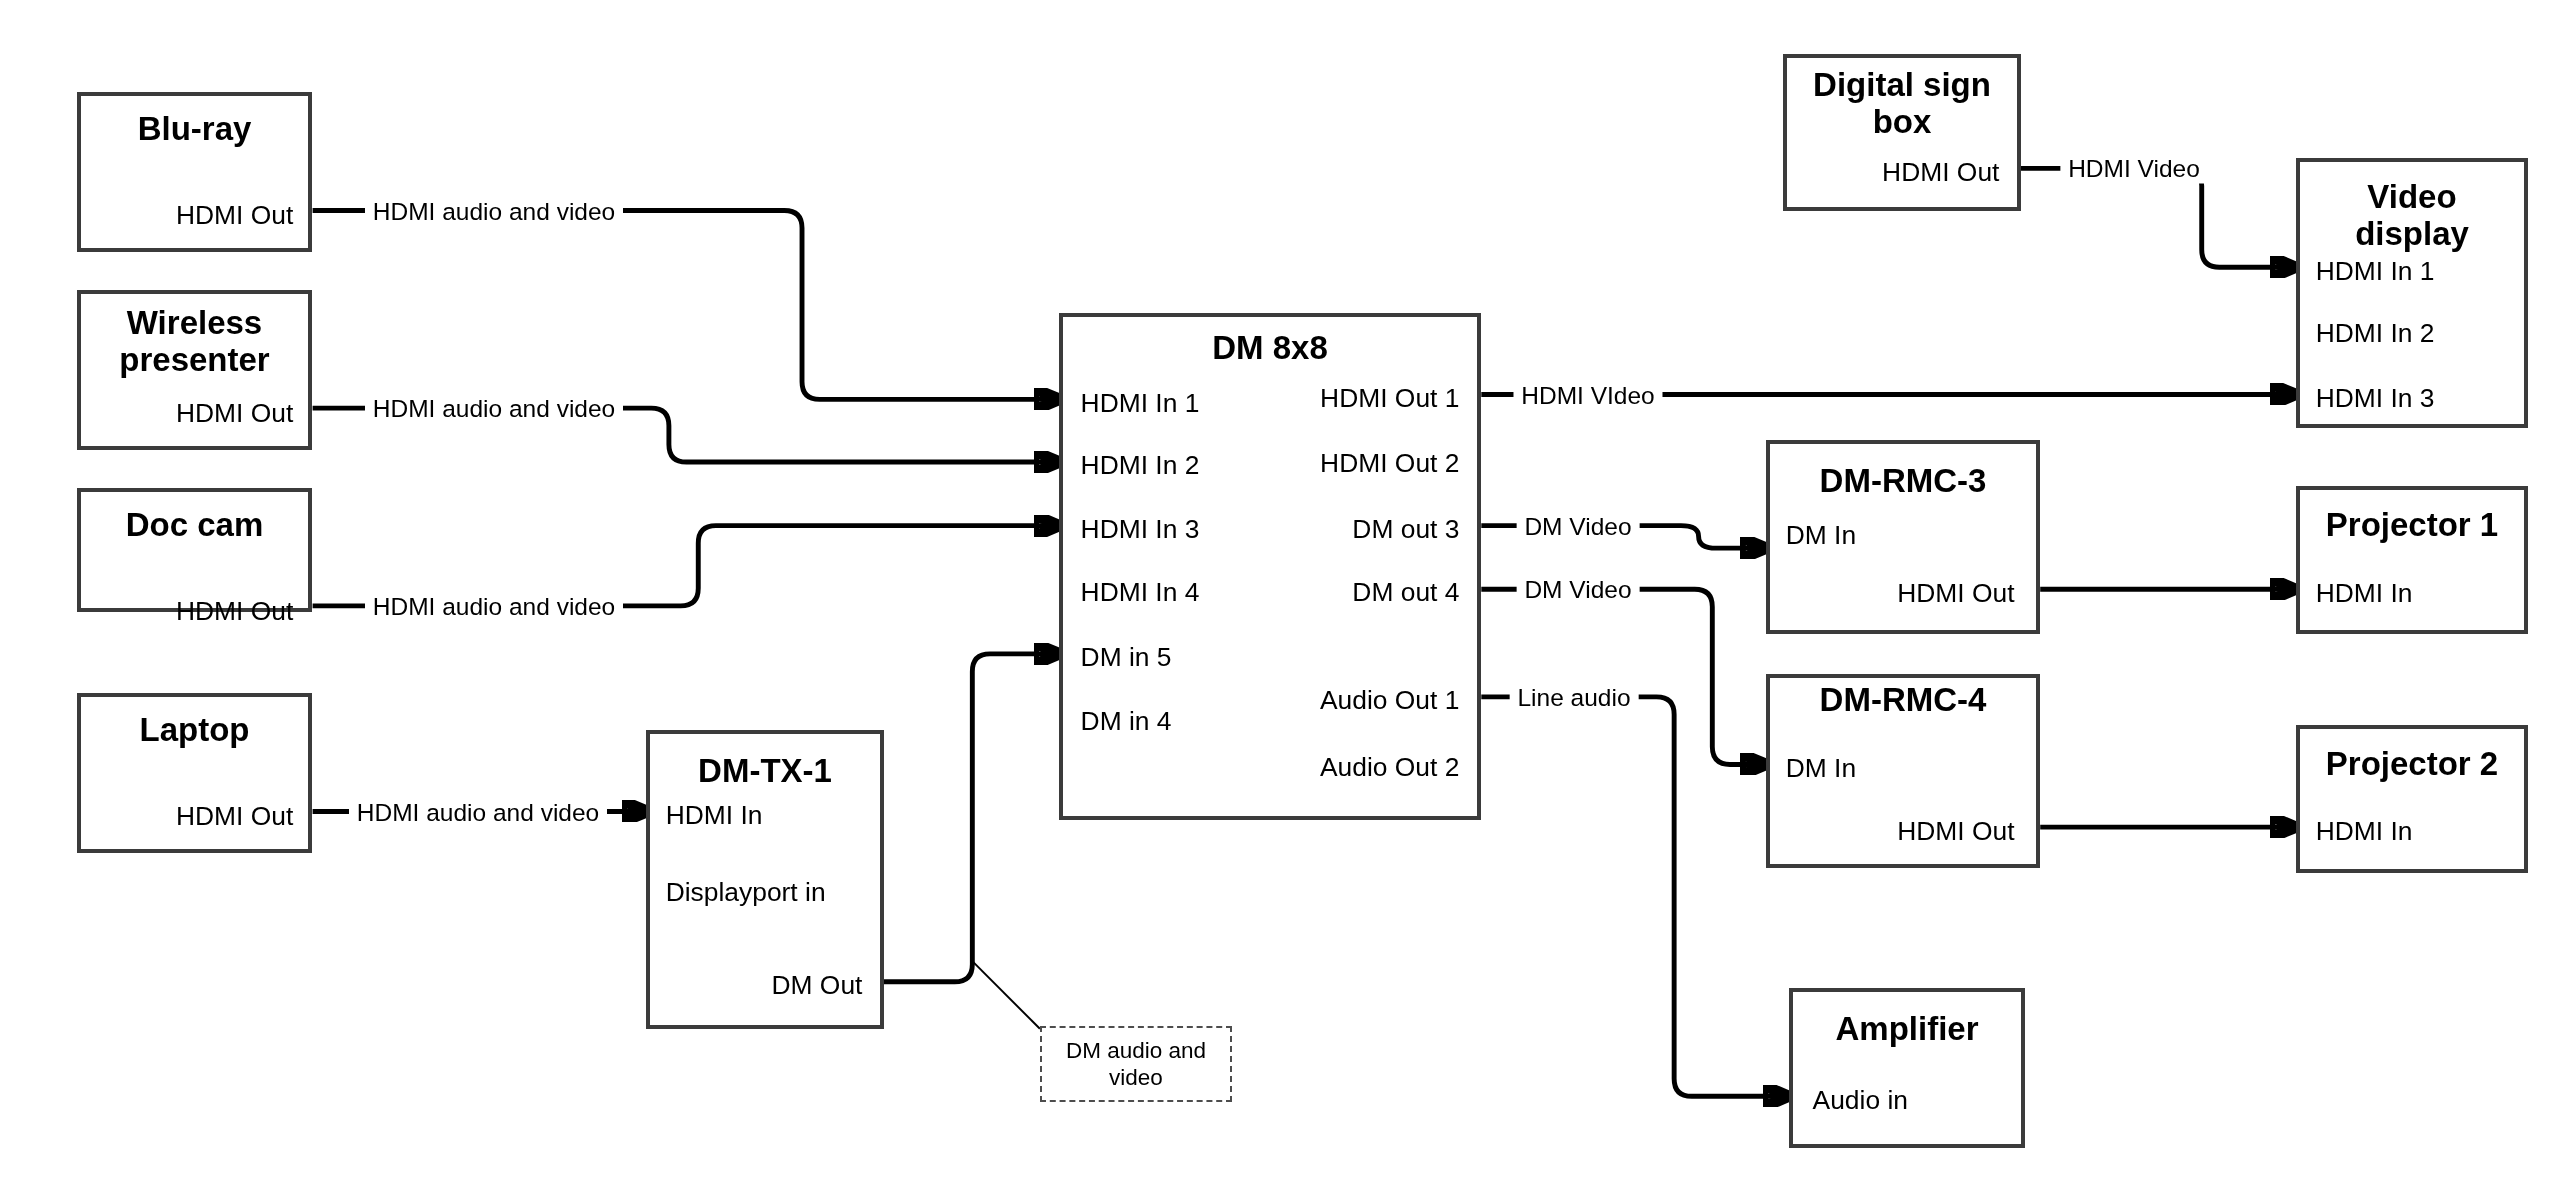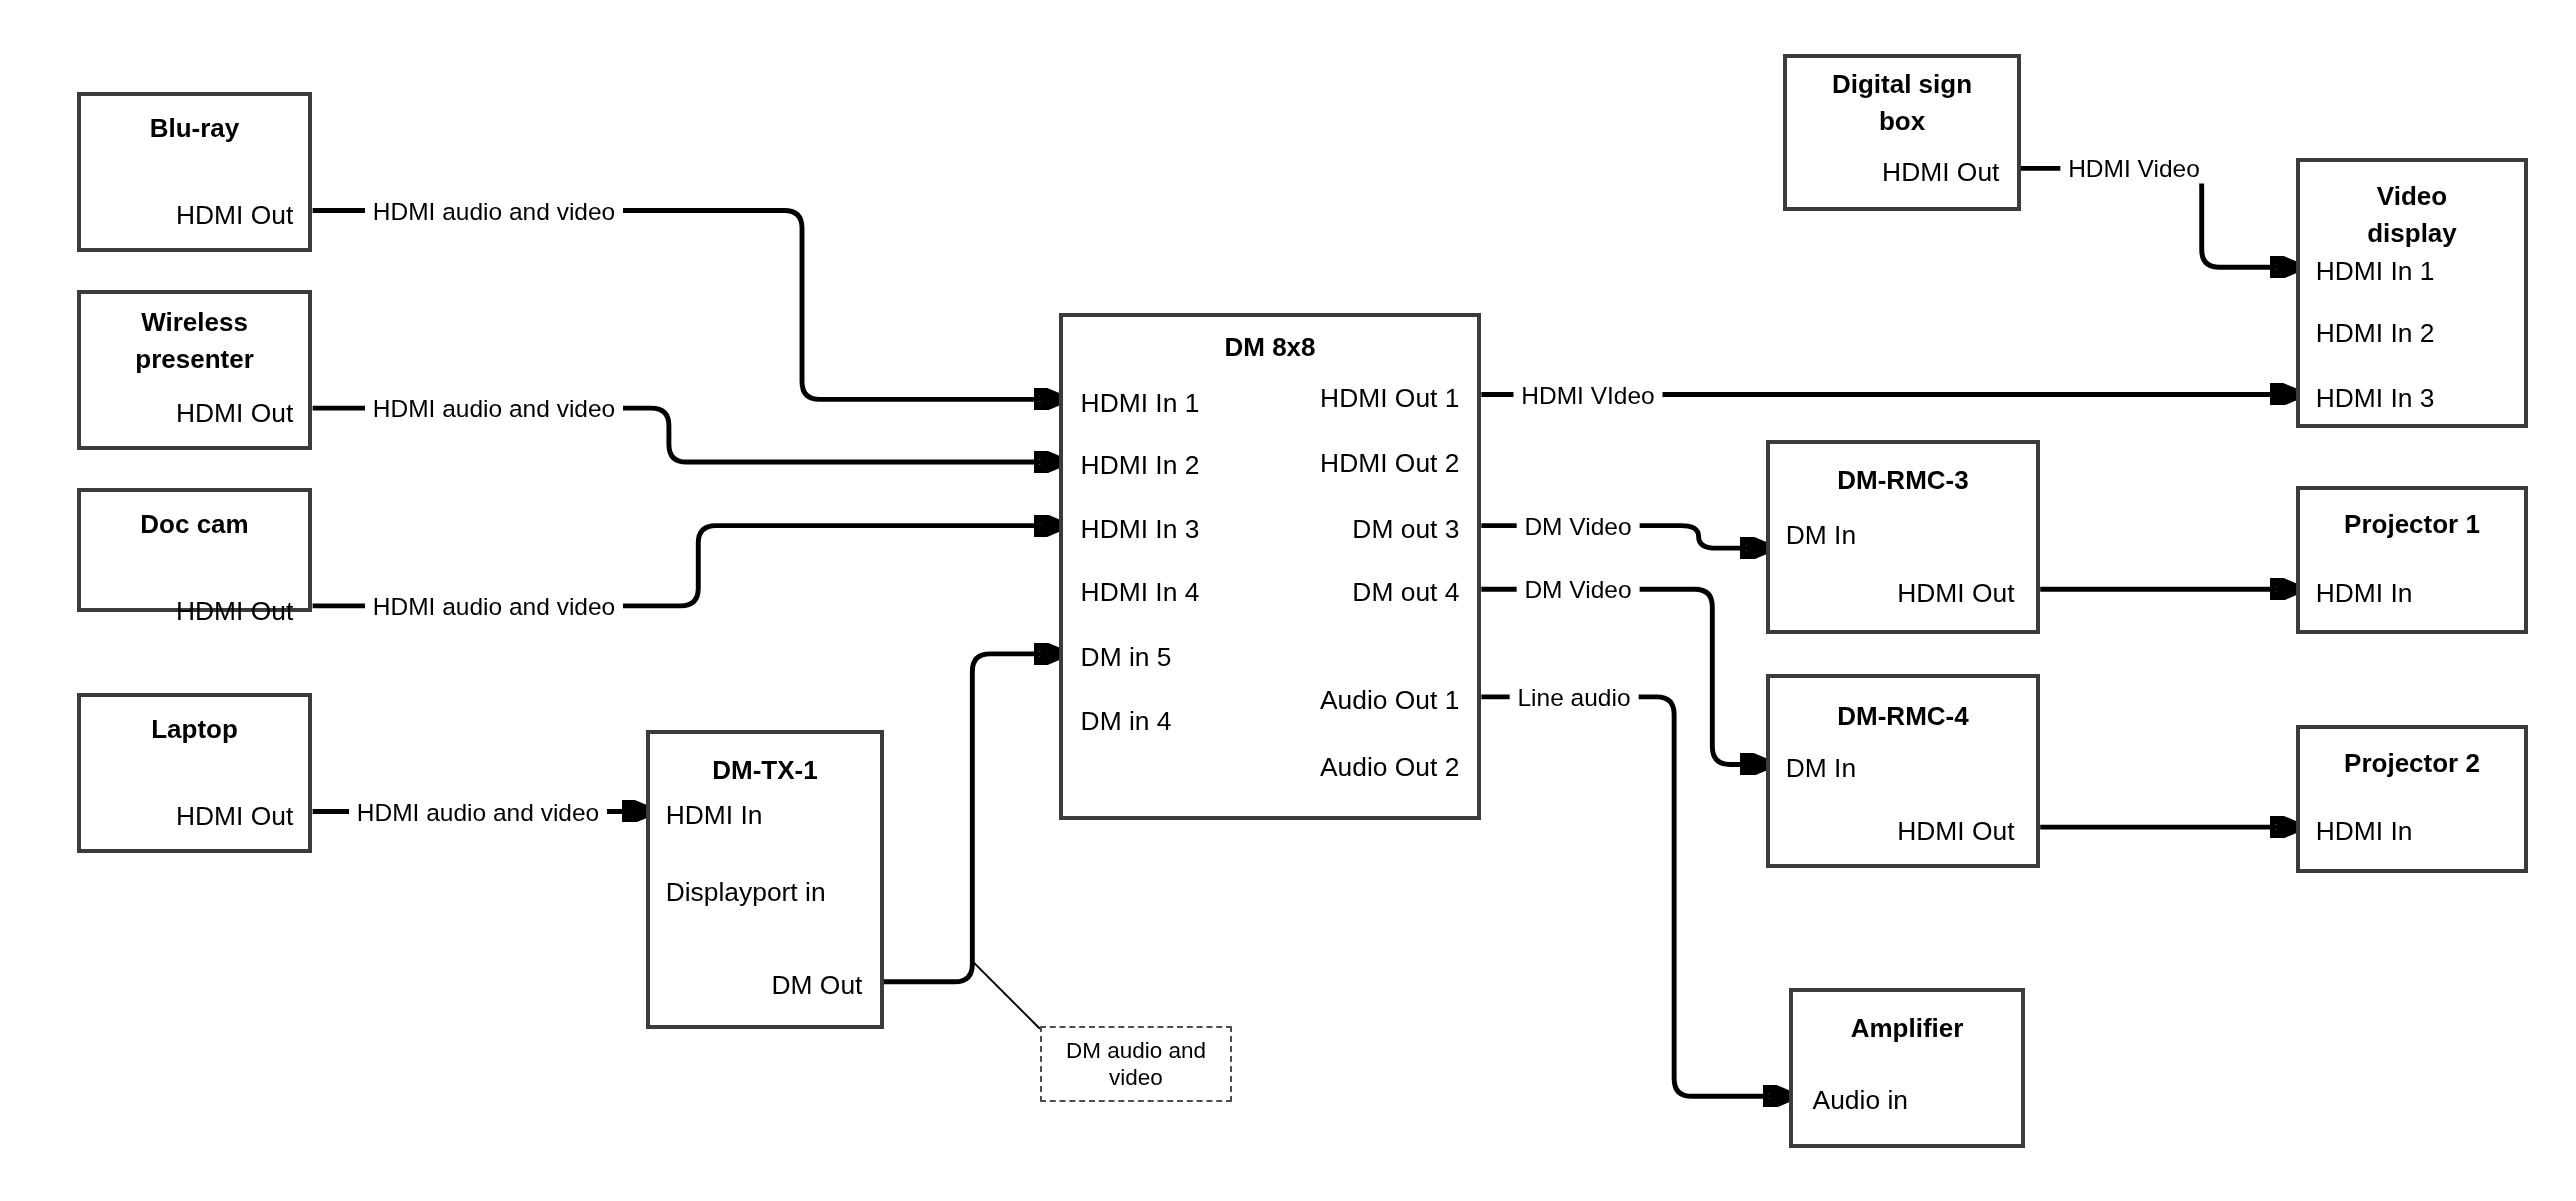--- a/index.html
+++ b/index.html
@@ -8,21 +8,21 @@
     font-family:"Liberation Sans",sans-serif;color:#000;overflow:hidden;
   }
   .wires{position:absolute;left:0;top:0;}
   .wires path{stroke:#000000;stroke-width:5;fill:none;}
   .wires path.leader{stroke:#000000;stroke-width:2;}
   .node{
     position:absolute;background:#ffffff;border:4.9px solid #3b3b3b;
     box-sizing:border-box;
   }
   .node .title{
-    font-weight:bold;font-size:26px;line-height:37px;text-align:center;
+    font-weight:bold;font-size:33px;line-height:37px;text-align:center;
     margin-top:13.7px;
   }
   .port{
     position:absolute;font-size:26.4px;height:33px;line-height:33px;
     white-space:nowrap;
   }
   .port.left{left:15.7px;text-align:left;}
   .port.right{right:14.7px;text-align:right;}
   .wire-label{
     position:absolute;transform:translate(-50%,-50%);background:#ffffff;
@@ -121,21 +121,21 @@
     <div class="port left" style="top:75px;">DM In</div>
     <div class="port right" style="top:133px;right:21.5px;">HDMI Out</div>
   </div>
 
   <div class="node" style="left:2296px;top:486px;width:232px;height:148px;">
     <div class="title" style="margin-top:15.7px;">Projector 1</div>
     <div class="port left" style="top:87px;">HDMI In</div>
   </div>
 
   <div class="node" style="left:1766px;top:674px;width:274px;height:194px;">
-    <div class="title" style="margin-top:20px;">DM-RMC-4</div>
+    <div class="title" style="margin-top:3px;">DM-RMC-4</div>
     <div class="port left" style="top:74px;">DM In</div>
     <div class="port right" style="top:137px;right:21.5px;">HDMI Out</div>
   </div>
 
   <div class="node" style="left:2296px;top:725px;width:232px;height:148px;">
     <div class="title" style="margin-top:15.7px;">Projector 2</div>
     <div class="port left" style="top:86px;">HDMI In</div>
   </div>
 
   <div class="node" style="left:1789px;top:988px;width:236px;height:160px;">

